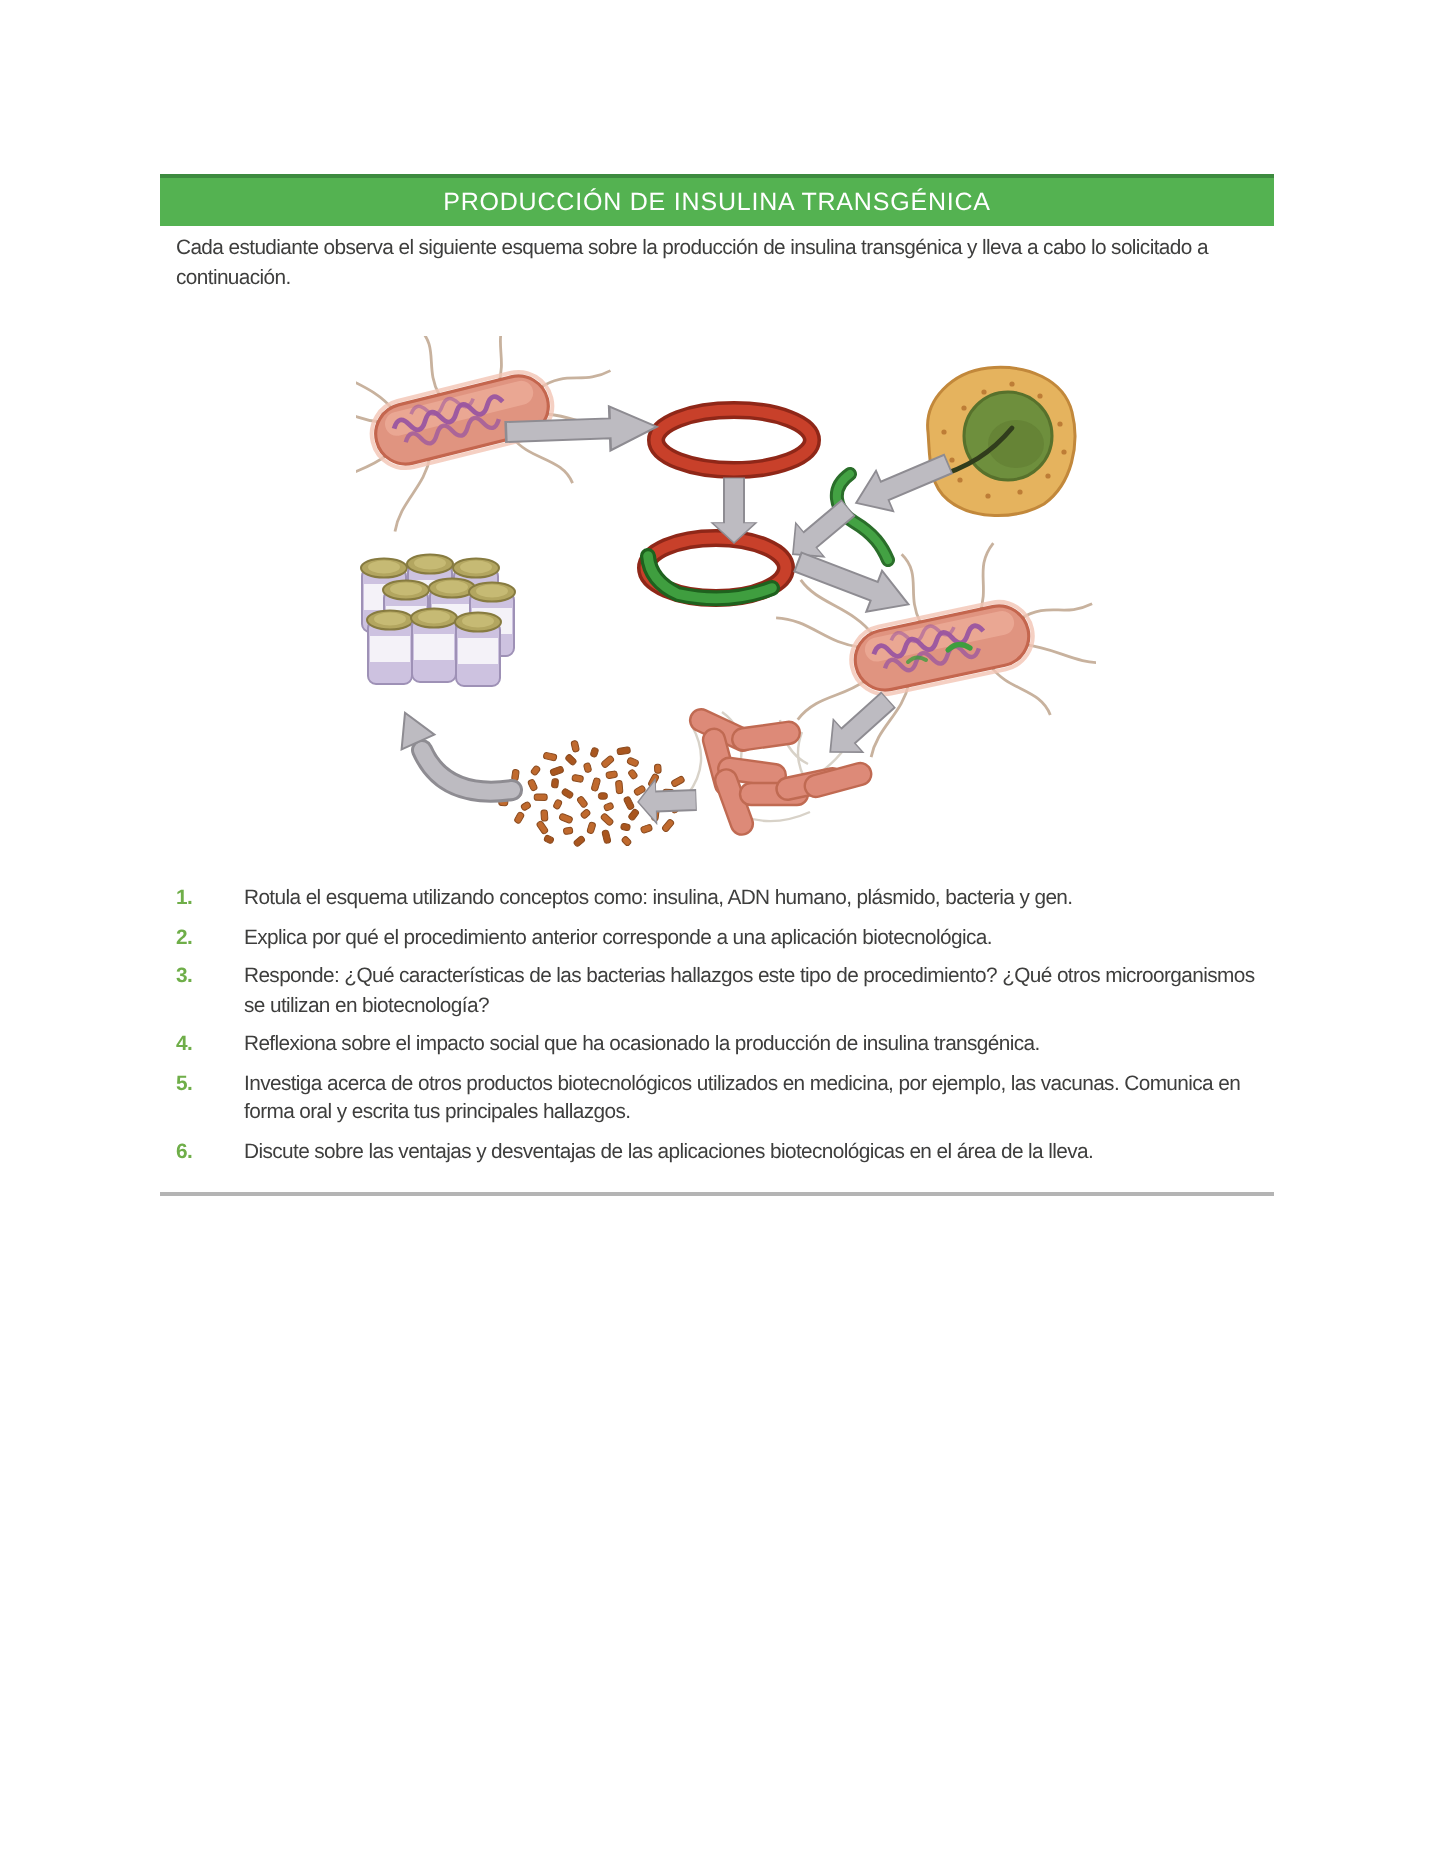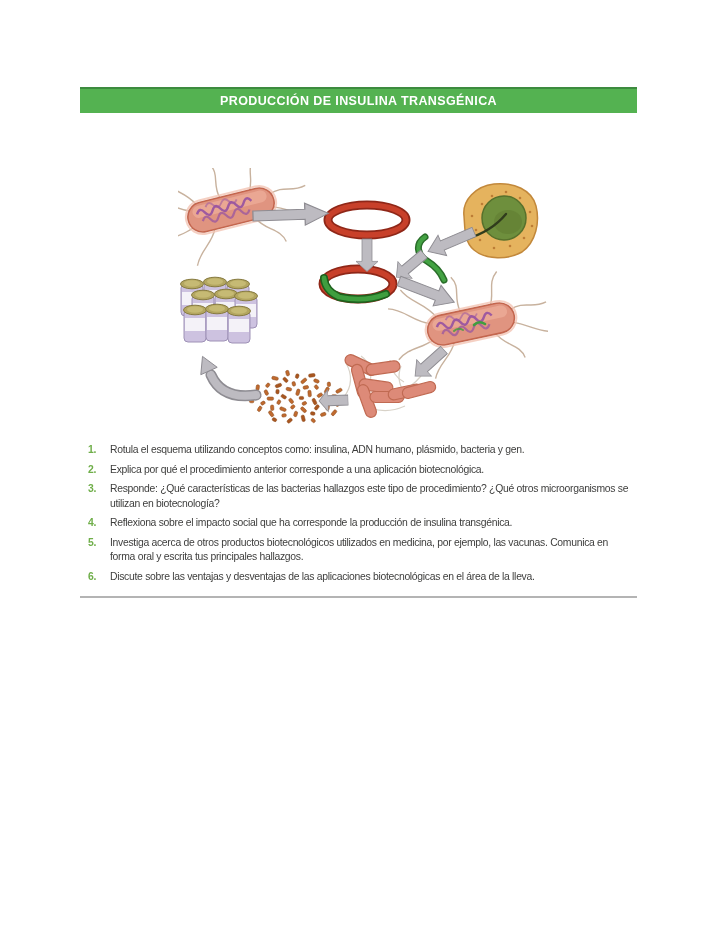--- a/index.html
+++ b/index.html
@@ -9,46 +9,47 @@
     font-family:"Liberation Sans", sans-serif; color:var(--body-text,#3e3e3d);
     overflow:hidden;
   }
   .header-bar {
     position:absolute; left:80px; top:87px; width:557px; height:26px;
     background:var(--header-bar,#54b251);
     border-top:2px solid var(--header-bar-border,#3d8b3f);
     display:flex; align-items:center; justify-content:center;
   }
   .header-bar .title {
-    color:var(--header-text,#ffffff); font-size:12.5px; font-weight:bold;
+    color:var(--header-text,#ffffff); font-size:12.5px; font-weight:normal;
     letter-spacing:0.4px;
   }
   .intro {
     position:absolute; left:88px; top:117px; width:548px;
     font-size:10.4px; line-height:15px; letter-spacing:-0.3px;
   }
   .diagram-wrap { position:absolute; left:178px; top:168px; width:370px; height:275px; }
   .tasks { position:absolute; left:88px; top:443px; width:545px; font-size:10.4px; letter-spacing:-0.3px; }
   .task { display:flex; margin-bottom:5px; line-height:14.5px; }
   .task .num { flex:0 0 22px; color:var(--task-number,#6fae49); font-weight:bold; }
-  .task .txt { flex:1; }
+  .task .txt { flex:1;margin-left:12px; }
   .divider {
     position:absolute; left:80px; top:596px; width:557px; height:2px;
     background:var(--divider,#b4b4b4);
   }
 </style>
 </head>
 <body>
 
 <div class="page">
 
   <div class="header-bar">
     <span class="title">PRODUCCIÓN DE INSULINA TRANSGÉNICA</span>
   </div>
 
+  <div class="intro">Cada estudiante observa el siguiente esquema sobre la producción de insulina transgénica y lleva a cabo lo solicitado a continuación.</div>
 
   <div class="diagram-wrap">
     <svg width="370" height="275" viewBox="0 0 370 275" xmlns="http://www.w3.org/2000/svg">
       <defs>
         <path id="arr" d="M0,-5 L40,-5 L40,-11 L58,0 L40,11 L40,5 L0,5 Z"></path>
         <g id="bact">
           <g stroke="#c8b29e" stroke-width="1.4" fill="none">
             <path d="M-40,-9 C-56,-14 -62,-28 -78,-32"></path>
             <path d="M-32,-13 C-40,-30 -56,-34 -62,-48"></path>
             <path d="M-8,-15 C-12,-30 -2,-38 -10,-50"></path>
@@ -236,21 +237,21 @@
     <div class="task">
       <span class="num">2.</span>
       <span class="txt">Explica por qué el procedimiento anterior corresponde a una aplicación biotecnológica.</span>
     </div>
     <div class="task">
       <span class="num">3.</span>
       <span class="txt">Responde: ¿Qué características de las bacterias hallazgos este tipo de procedimiento? ¿Qué otros microorganismos se utilizan en biotecnología?</span>
     </div>
     <div class="task">
       <span class="num">4.</span>
-      <span class="txt">Reflexiona sobre el impacto social que ha corresponde la producción de insulina transgénica.</span>
+      <span class="txt">Reflexiona sobre el impacto social que ha ocasionado la producción de insulina transgénica.</span>
     </div>
     <div class="task">
       <span class="num">5.</span>
       <span class="txt">Investiga acerca de otros productos biotecnológicos utilizados en medicina, por ejemplo, las vacunas. Comunica en forma oral y escrita tus principales hallazgos.</span>
     </div>
     <div class="task">
       <span class="num">6.</span>
       <span class="txt">Discute sobre las ventajas y desventajas de las aplicaciones biotecnológicas en el área de la lleva.</span>
     </div>
   </div>

